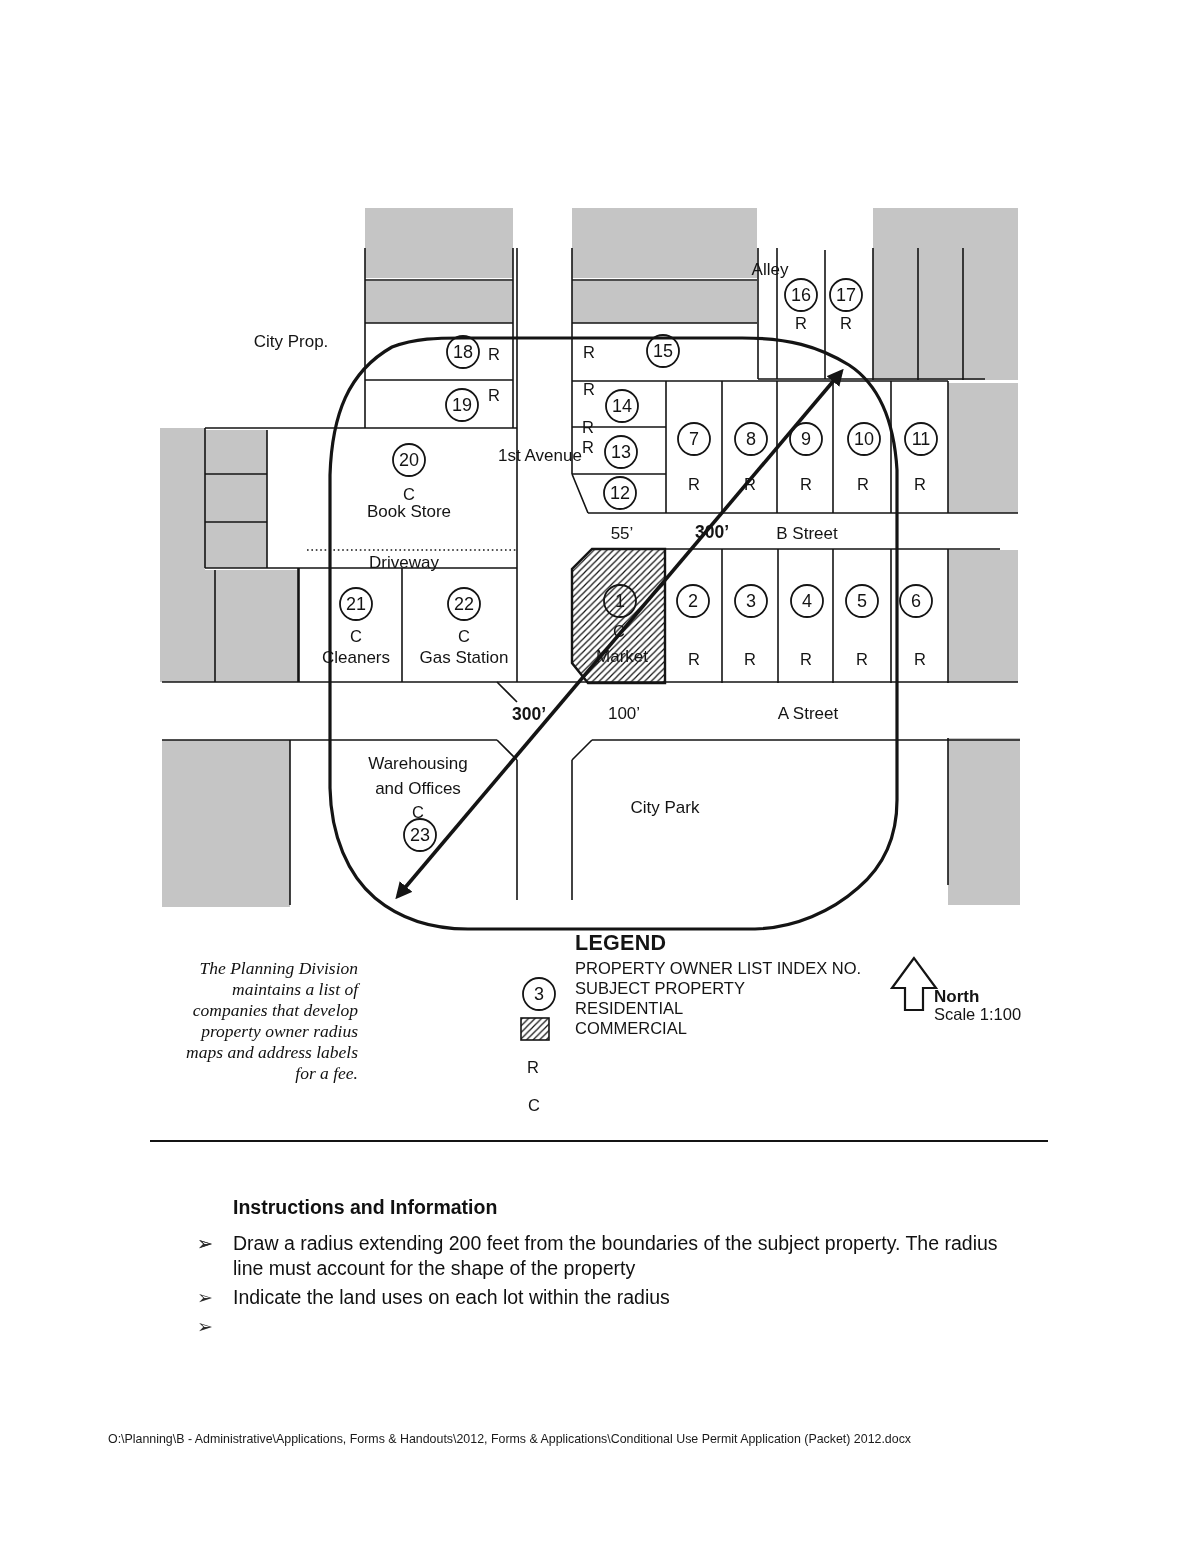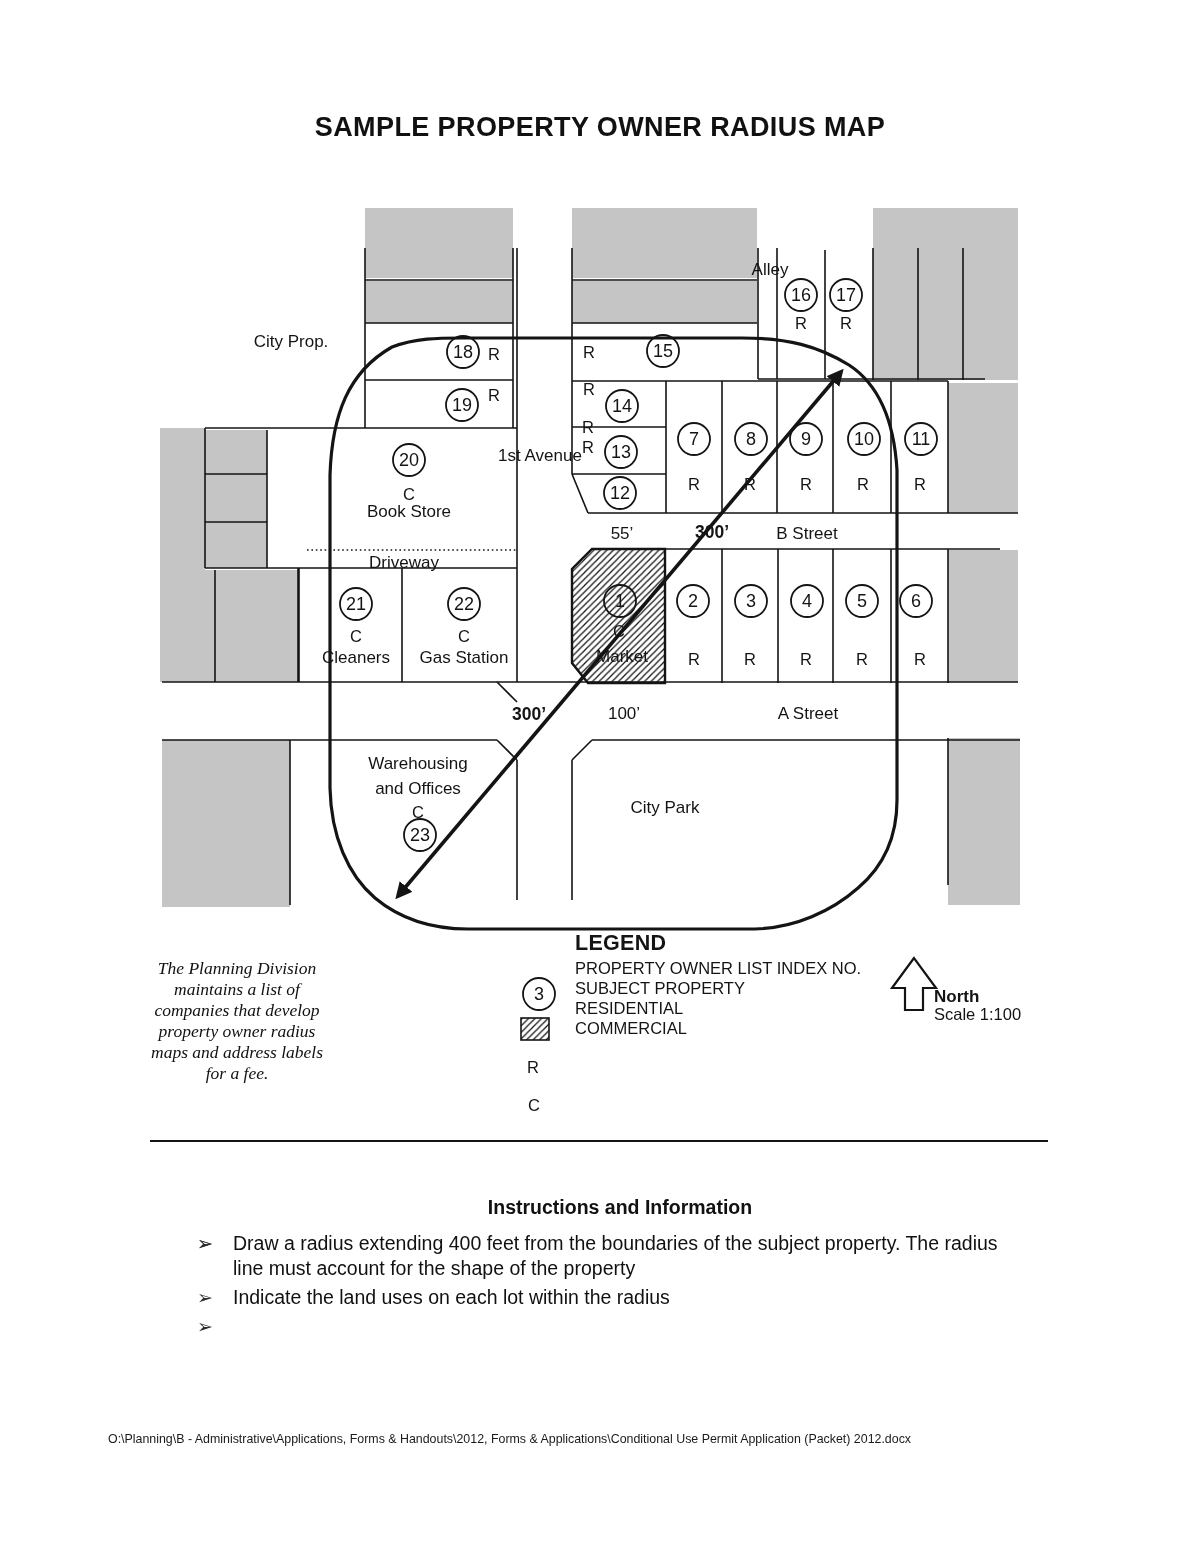--- a/index.html
+++ b/index.html
@@ -13,39 +13,38 @@
   .dim {font-size:17px;text-anchor:middle;}
   .dimb{font-size:17.5px;font-weight:bold;text-anchor:middle;}
   .leg {font-size:16.5px;text-anchor:start;}
   .legb{font-size:21.5px;font-weight:bold;text-anchor:start;letter-spacing:.3px;}
   .north{font-size:17px;font-weight:bold;text-anchor:start;}
   .scale{font-size:16.5px;text-anchor:start;}
   .lotnum{font-size:18px;text-anchor:middle;}
   
   #title{position:absolute;top:112px;left:0;width:1200px;text-align:center;
          font-size:27px;font-weight:bold;letter-spacing:.4px;}
-  #note{position:absolute;top:958px;left:116px;width:242px;text-align:center;
+  #note{position:absolute;top:958px;left:116px;width:242px;text-align:right;
         font-family:"Liberation Serif","DejaVu Serif",serif;font-style:italic;
         font-size:17.5px;line-height:21px;white-space:pre-line;}
   #divider{position:absolute;top:1140px;left:150px;width:898px;height:0;
            border-top:2px solid #141414;}
   #instructions{position:absolute;top:1196px;left:197px;width:810px;}
-  #instr-title{text-align:center;font-size:19.5px;font-weight:bold;margin:0 0 12px 36px;}
+  #instr-title{font-size:19.5px;font-weight:bold;margin:0 0 12px 36px;}
   #instr-list{list-style:none;margin:0;padding:0;}
   #instr-list li{position:relative;padding-left:36px;font-size:19.5px;line-height:25px;
                  margin-bottom:4px;}
   #instr-list li .glyph{position:absolute;left:0;top:0;font-size:19px;color:#2b2b2b;}
   #footer{position:absolute;top:1432px;left:108px;font-size:12.4px;color:#1a1a1a;}
 </style>
 </head>
 <body>
 
 <div id="page">
 
-  <div id="title">SAMPLE PROPERTY OWNER RADIUS MAP</div>
 
   <svg id="map-svg" width="1200" height="1553" viewBox="0 0 1200 1553">
     <defs>
       <pattern id="hatch" width="6.5" height="6.5" patternUnits="userSpaceOnUse">
         <path d="M0,6.5 L6.5,0" stroke="#141414" stroke-width="1.2"></path>
         <path d="M-1,1 L1,-1" stroke="#141414" stroke-width="1.2"></path>
         <path d="M5.5,7.5 L7.5,5.5" stroke="#141414" stroke-width="1.2"></path>
       </pattern>
       <marker id="ah" viewBox="0 0 10 10" refX="7.5" refY="5" markerWidth="4.6" markerHeight="4.6" orient="auto-start-reverse">
         <path d="M0,0 L10,5 L0,10 z" fill="#141414"></path>
@@ -213,21 +212,21 @@
 property owner radius
 maps and address labels
 for a fee.</div>
 
   <div id="divider"></div>
 
   <div id="instructions">
     <div id="instr-title">Instructions and Information</div>
     <ul id="instr-list">
         <li><span class="glyph">➢</span></li>
-        <li><span class="glyph">➢</span><span>Draw a radius extending 400 feet from the boundaries of the subject property.  The radius line must account for the shape of the property</span></li>
+        <li><span class="glyph">➢</span><span>Draw a radius extending 200 feet from the boundaries of the subject property.  The radius line must account for the shape of the property</span></li>
         <li><span class="glyph">➢</span><span>Indicate the land uses on each lot within the radius</span></li>
         <li><span class="glyph">➢</span></li>
       </ul>
   </div>
 
   <div id="footer">O:\Planning\B - Administrative\Applications, Forms &amp; Handouts\2012, Forms &amp; Applications\Conditional Use Permit Application (Packet) 2012.docx</div>
 
 </div>
 
 </body></html>

